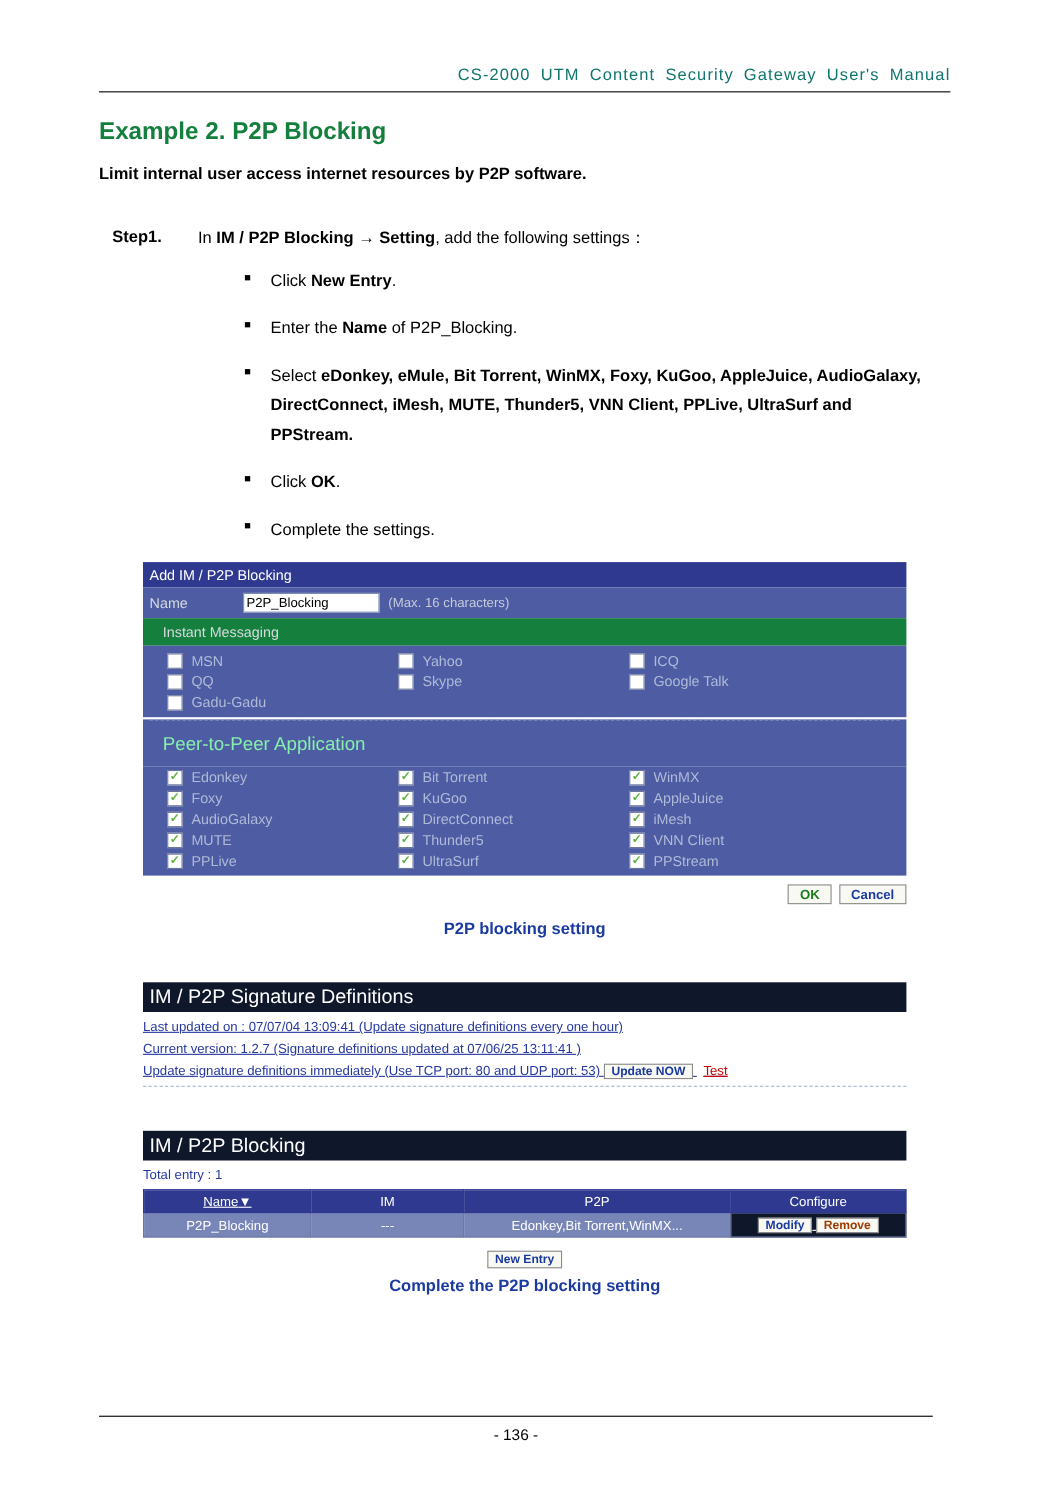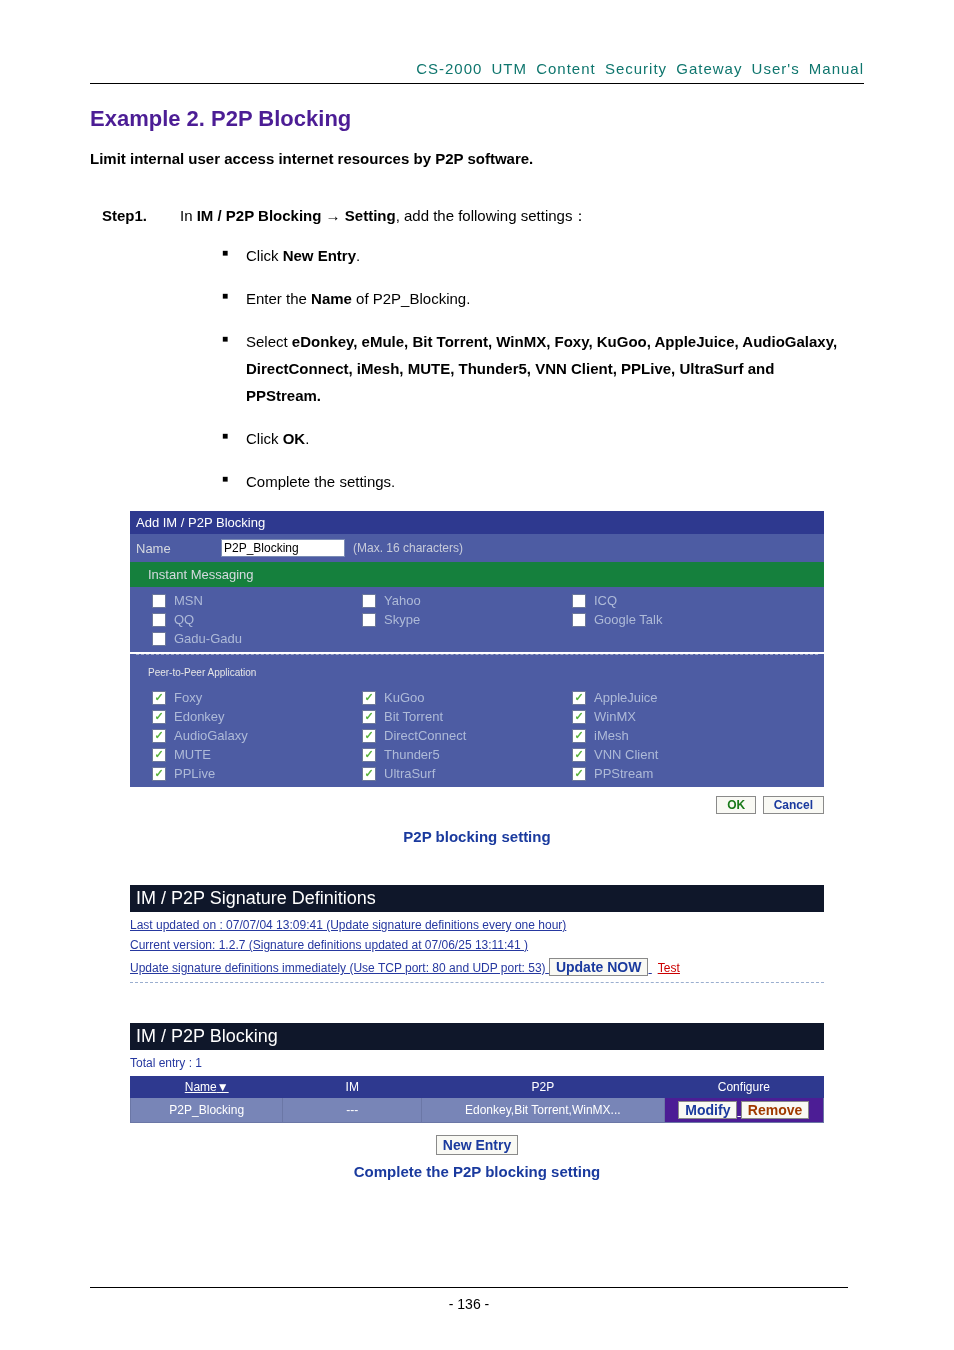--- a/index.html
+++ b/index.html
@@ -23,21 +23,21 @@
     word-spacing: 4px;
     color: #0f766e;
     margin-bottom: 6px;
   }
   .rule {
     border: none;
     border-top: 1px solid #000;
     margin: 0 0 22px 0;
   }
   .h-ex {
-    color: #4c1d95;
+    color: #15803d;
     font-size: 22px;
     font-weight: bold;
     margin: 0 0 18px 0;
   }
   .lead {
     font-size: 15px;
     font-weight: bold;
     margin: 0 0 40px 0;
   }
   .step-row {
@@ -191,21 +191,21 @@
     color: #2638a0;
     font-size: 12px;
     padding: 6px 0 0 0;
   }
   .sig-lines .line { margin-bottom: 6px; text-decoration: underline; }
   .btn-sm {
     display: inline-block;
     background: #f9f9f4;
     border: 1px solid #8a8a8a;
     padding: 0 6px;
-    font-size: 14px;
+    font-size: 11px;
     font-weight: bold;
     color: #1a3a9e;
     cursor: pointer;
   }
   .link-test {
     color: #c00;
     text-decoration: underline;
     margin-left: 6px;
     cursor: pointer;
   }
@@ -229,21 +229,21 @@
   }
   table.tbl th.sort { text-decoration: underline; }
   table.tbl td {
     background: #7885b7;
     color: #fff;
     padding: 3px 6px;
     text-align: center;
     border: 1px solid #6b77a6;
   }
   table.tbl td.conf {
-    background: #4c1d95;
+    background: #0f172a;
     text-decoration: underline;
   }
   .btn-mod { color: #1a3a9e; }
   .btn-rem { color: #a03a00; }
   .new-entry-wrap {
     text-align: center;
     margin: 12px 0 8px 0;
   }
 
   .footer {
@@ -327,49 +327,49 @@
           <div class="opt">
             <span class="box"></span>
             <span>Gadu-Gadu</span>
           </div>
           <div class="opt"></div>
           <div class="opt"></div>
         </div>
       </div>
     <div class="opts" style="padding-top:0;">
       <div class="dashrow" style="padding-bottom:2px;"></div>
-      <div style="color:#e5e5e5;padding:2px 6px 6px 18px;font-size:10px;">Peer-to-Peer Application</div>
+      <div style="color:#86efac;padding:2px 6px 6px 18px;font-size:17px;">Peer-to-Peer Application</div>
     </div>
     <div class="opts" id="p2p-opts" style="padding-top:0;">
         <div class="opts-row">
           <div class="opt">
             <span class="box checked"></span>
+            <span>Edonkey</span>
+          </div>
+          <div class="opt">
+            <span class="box checked"></span>
+            <span>Bit Torrent</span>
+          </div>
+          <div class="opt">
+            <span class="box checked"></span>
+            <span>WinMX</span>
+          </div>
+        </div>
+        <div class="opts-row">
+          <div class="opt">
+            <span class="box checked"></span>
             <span>Foxy</span>
           </div>
           <div class="opt">
             <span class="box checked"></span>
             <span>KuGoo</span>
           </div>
           <div class="opt">
             <span class="box checked"></span>
             <span>AppleJuice</span>
-          </div>
-        </div>
-        <div class="opts-row">
-          <div class="opt">
-            <span class="box checked"></span>
-            <span>Edonkey</span>
-          </div>
-          <div class="opt">
-            <span class="box checked"></span>
-            <span>Bit Torrent</span>
-          </div>
-          <div class="opt">
-            <span class="box checked"></span>
-            <span>WinMX</span>
           </div>
         </div>
         <div class="opts-row">
           <div class="opt">
             <span class="box checked"></span>
             <span>AudioGalaxy</span>
           </div>
           <div class="opt">
             <span class="box checked"></span>
             <span>DirectConnect</span>

